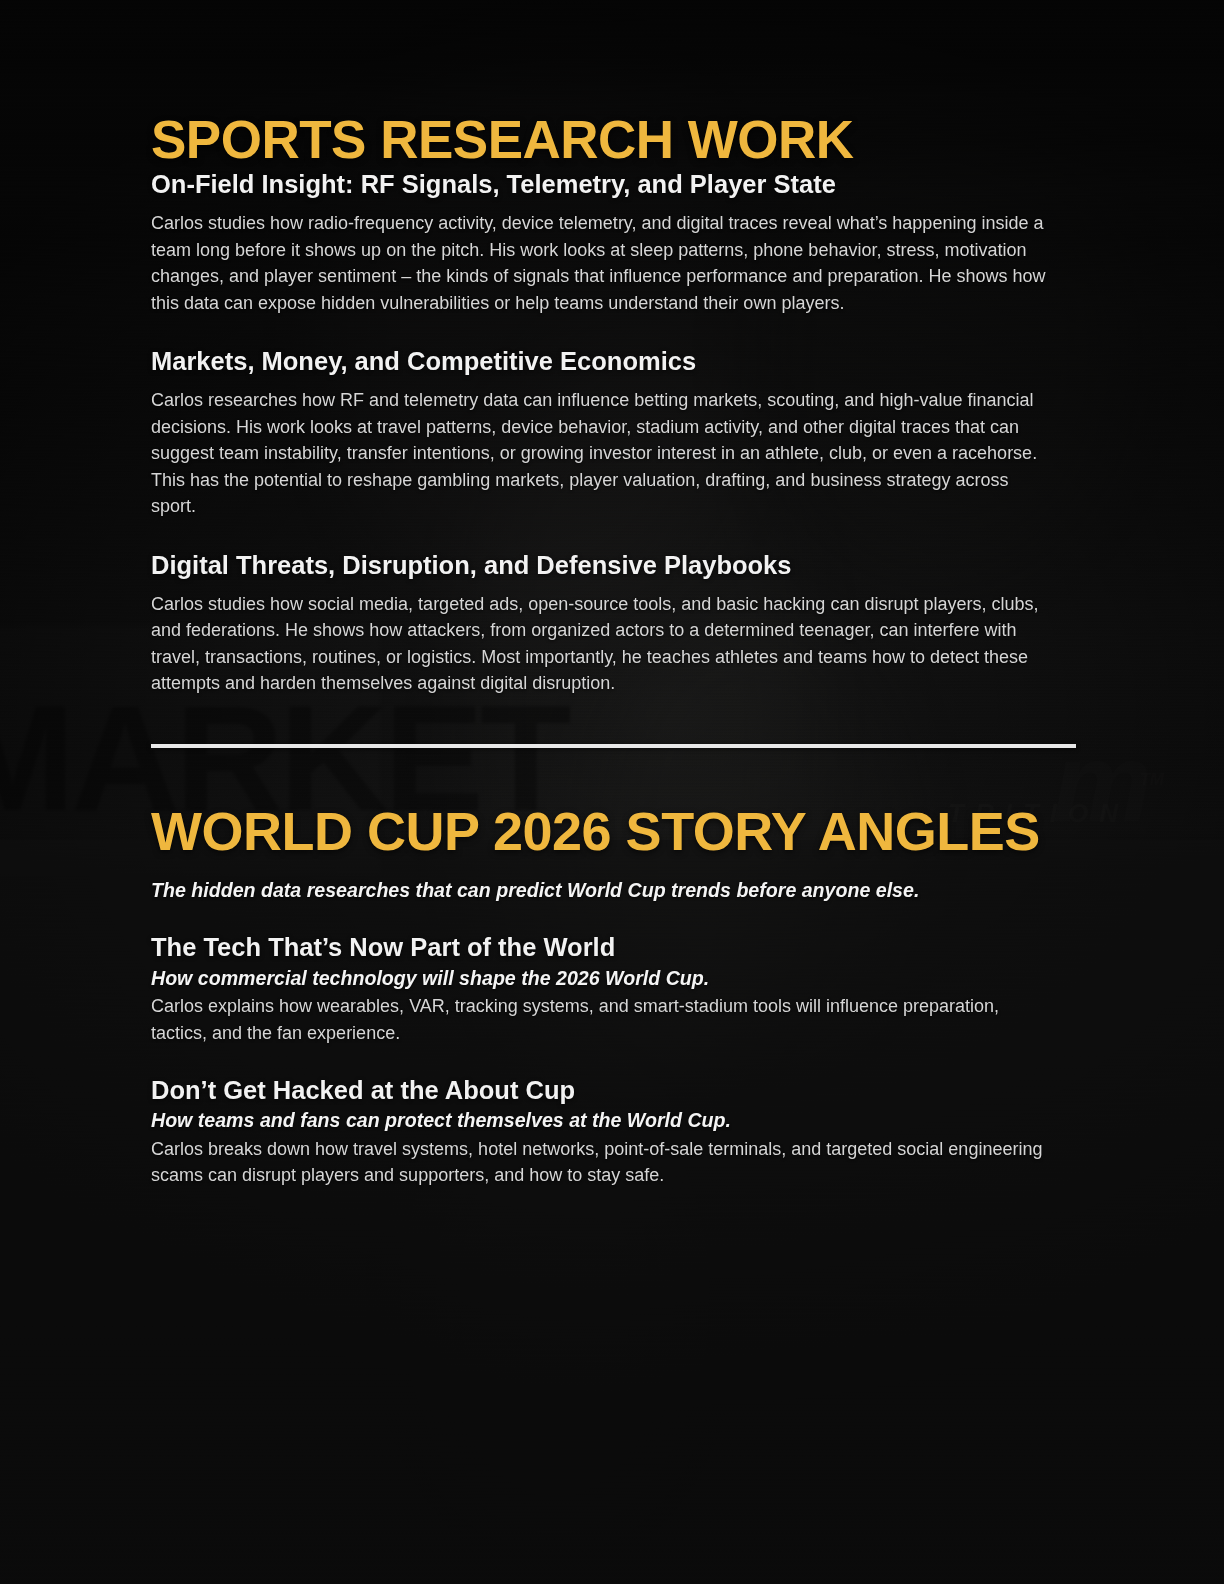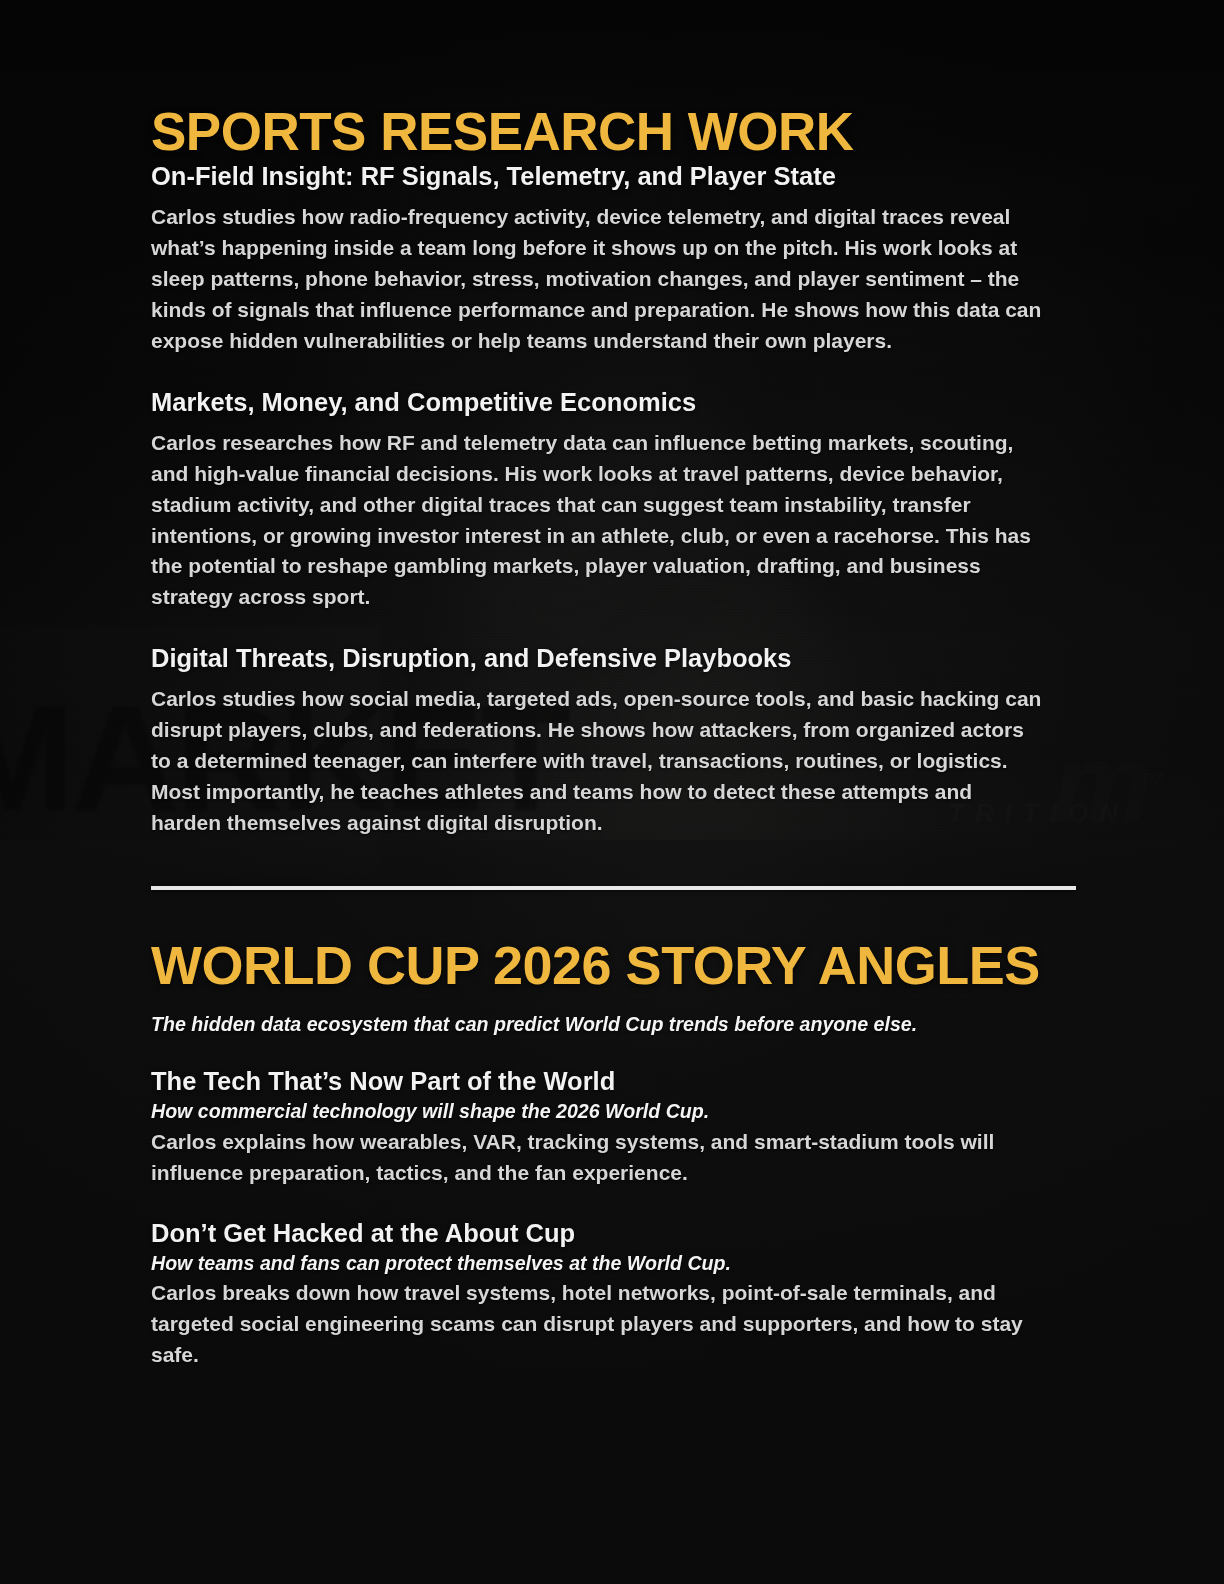--- a/index.html
+++ b/index.html
@@ -129,21 +129,21 @@
     background: rgba(17,17,17,0.55);
     pointer-events: none;
   }
 
   
   #content {
     position: relative;
     z-index: 5;
     padding: 0;
   }
-  .page-section { padding: 0 151px 0 151px; }
+  .page-section { padding: 8px 151px 0 151px; }
 
   .mega-title {
     color: #EFB73E;
     font-size: 53px;
     font-weight: bold;
     letter-spacing: -0.5px;
     line-height: 1.0;
     margin: 0;
     text-shadow: 0 2px 6px rgba(0,0,0,0.65);
   }
@@ -155,26 +155,25 @@
     font-weight: bold;
     line-height: 1.15;
     margin: 19px 0 0 0;
     text-shadow: 0 1px 4px rgba(0,0,0,0.7);
   }
   .block + .block { margin-top: 31px; }
   .block .sub-head { margin-top: 4px; }
 
   .body-text {
     color: #d6d6d6;
-    font-size: 21px;
+    font-size: 18px;
     line-height: 1.47;
     margin: 11px 0 0 0;
     max-width: 895px;
     text-shadow: 0 1px 3px rgba(0,0,0,0.75);
-    font-weight: bold;
   }
 
   .tagline {
     color: #f4f4f4;
     font-size: 19.6px;
     font-weight: bold;
     font-style: italic;
     line-height: 1.3;
     margin: 3px 0 0 0;
     text-shadow: 0 1px 3px rgba(0,0,0,0.75);
@@ -239,21 +238,21 @@
     </div>
   </section>
 
   <div class="divider"></div>
 
   <section class="page-section" id="section-worldcup">
 
     <h1 class="mega-title">WORLD CUP 2026 STORY ANGLES</h1>
 
     <div class="wc-item">
-      <p class="tagline">The hidden data ecosystem that can predict World Cup trends before anyone else.</p>
+      <p class="tagline">The hidden data researches that can predict World Cup trends before anyone else.</p>
     </div>
 
     <div class="wc-item">
       <h2 class="sub-head">The Tech That’s Now Part of the World</h2>
       <p class="tagline">How commercial technology will shape the 2026 World Cup.</p>
       <p class="body-text">Carlos explains how wearables, VAR, tracking systems, and smart-stadium tools will influence preparation, tactics, and the fan experience.</p>
     </div>
 
     <div class="wc-item">
       <h2 class="sub-head">Don’t Get Hacked at the About Cup</h2>

